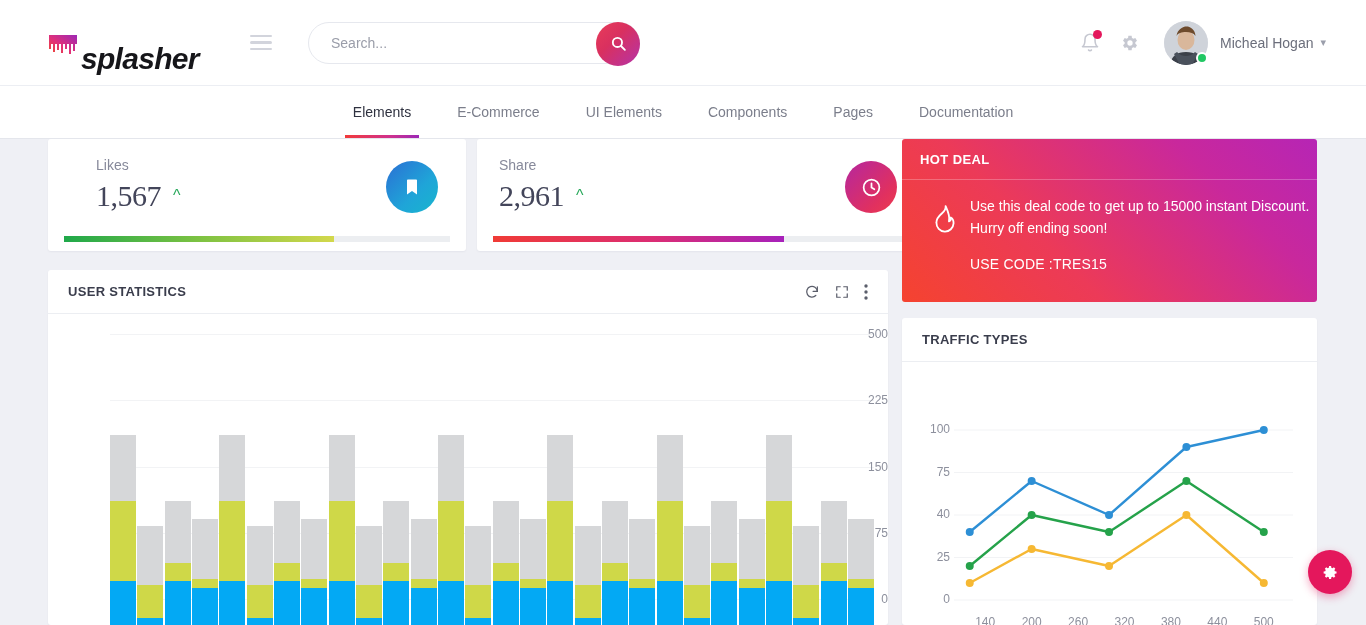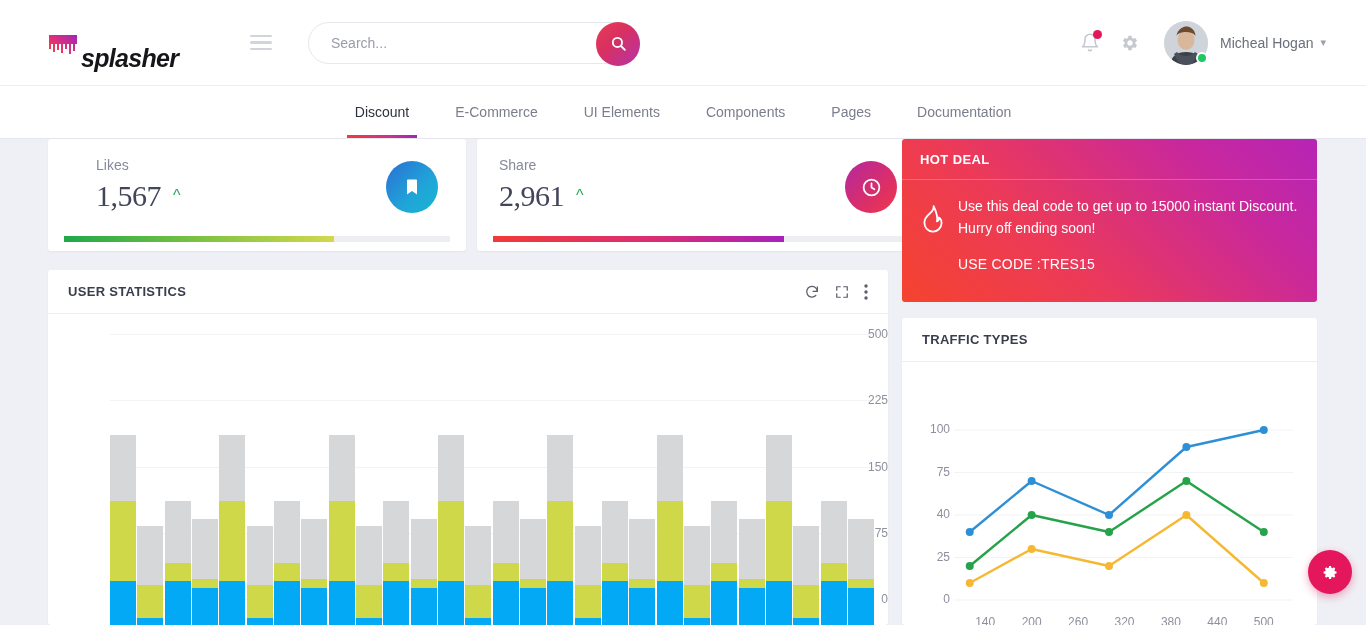--- a/index.html
+++ b/index.html
@@ -14,21 +14,21 @@
   
   .header {
     position: absolute; top: 0; left: 0; width: 1366px; height: 86px;
     background: #ffffff;
     display: flex; align-items: center;
     border-bottom: 1px solid #eceef3;
   }
   .logo-wrap { width: 250px; display: flex; align-items: center; padding-left: 48px; }
   .logo-mark { width: 30px; height: 26px; margin-right: 3px; }
   .logo-text {
-    font-size: 25px; font-weight: bold; font-style: italic;
+    font-size: 30px; font-weight: bold; font-style: italic;
     letter-spacing: -0.7px; color: #16161a; margin-top: 32px;
   }
   .hamburger {
     width: 22px; display: flex; flex-direction: column; gap: 4px;
     cursor: pointer; margin-right: 36px;
   }
   .hamburger span { display: block; height: 2.5px; background: #d2d4dc; border-radius: 2px; }
 
   .search-box {
     position: relative; width: 332px; height: 42px;
@@ -119,21 +119,21 @@
   
   .hot-deal {
     position: absolute; left: 902px; top: 0px; width: 415px; height: 163px;
     background: linear-gradient(45deg, #f5432f 0%, #ec3a58 35%, #c9289c 75%, #b625b5 100%);
     color: #fff; border-radius: 3px; overflow: hidden;
   }
   .hot-deal-title {
     font-size: 13px; font-weight: bold; letter-spacing: .4px;
     padding: 13px 18px 12px; border-bottom: 1px solid rgba(255,255,255,.25);
   }
-  .hot-deal-body { display: flex; padding: 16px 3px 0 18px; }
+  .hot-deal-body { display: flex; padding: 16px 3px 0 18px; margin-left: 12px; }
   .flame { width: 38px; flex: 0 0 38px; padding-top: 8px; }
   .hot-deal-text { font-size: 14px; line-height: 1.55; }
   .hot-deal-code { font-size: 14px; margin-top: 17px; letter-spacing: .2px; }
 
   
   .panel-head {
     height: 44px; display: flex; align-items: center;
     padding: 0 20px; border-bottom: 1px solid #eceef2;
   }
   .panel-title { font-size: 13px; font-weight: bold; letter-spacing: .3px; color: #3a3d4c; }
@@ -241,21 +241,21 @@
       <span class="avatar-online"></span>
     </div>
 
     <span class="user-name">Micheal Hogan</span>
     <span class="caret">▾</span>
   </div>
 </div>
 
 <div class="navbar">
   <div class="nav-item active">
-    <span>Discount</span></div>
+    <span>Elements</span></div>
   <div class="nav-item">
     <span>E-Commerce</span></div>
   <div class="nav-item">
     <span>UI Elements</span></div>
   <div class="nav-item">
     <span>Components</span></div>
   <div class="nav-item">
     <span>Pages</span></div>
   <div class="nav-item">
     <span>Documentation</span></div>

